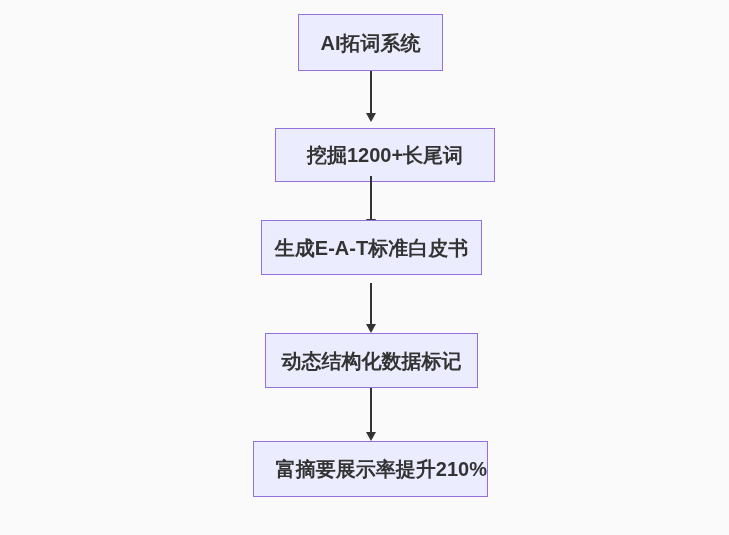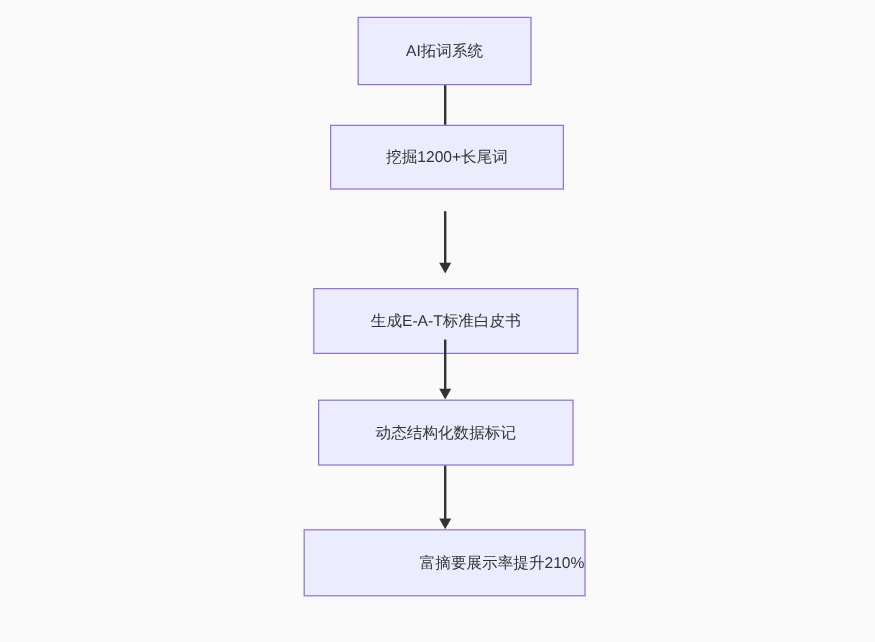--- a/index.html
+++ b/index.html
@@ -19,31 +19,32 @@
   .canvas {
     position: relative;
     width: 729px; height: 535px;
     background: var(--bg);
   }
   .node {
     position: absolute;
     background: var(--node-fill);
     border: 1.5px solid var(--node-stroke);
     color: var(--text-color);
-    font-size: 13px;
+    font-size: 20px;
     display: flex;
     align-items: center;
     justify-content: center;
     text-align: center;
     line-height: 1.2;
     white-space: nowrap;
+    font-weight: bold;
   }
   .node-0 { left: 298px; top: 14px;  width: 145px; height: 57px; }
-  .node-1 { left: 275px; top: 104px; width: 195px; height: 54px; }
-  .node-2 { left: 261px; top: 240px; width: 221px; height: 55px; }
+  .node-1 { left: 275px; top: 128px; width: 220px; height: 54px; }
+  .node-2 { left: 261px; top: 220px; width: 221px; height: 55px; }
   .node-3 { left: 265px; top: 333px; width: 213px; height: 55px; }
   .node-4 { left: 253px; top: 441px; width: 235px; height: 56px; justify-content: flex-end; }
 
   .arrow {
     position: absolute;
     left: 365px;
     width: 12px;
   }
   .arrow-0 { top: 71px;  height: 51px; }
   .arrow-1 { top: 176px; height: 52px; }

